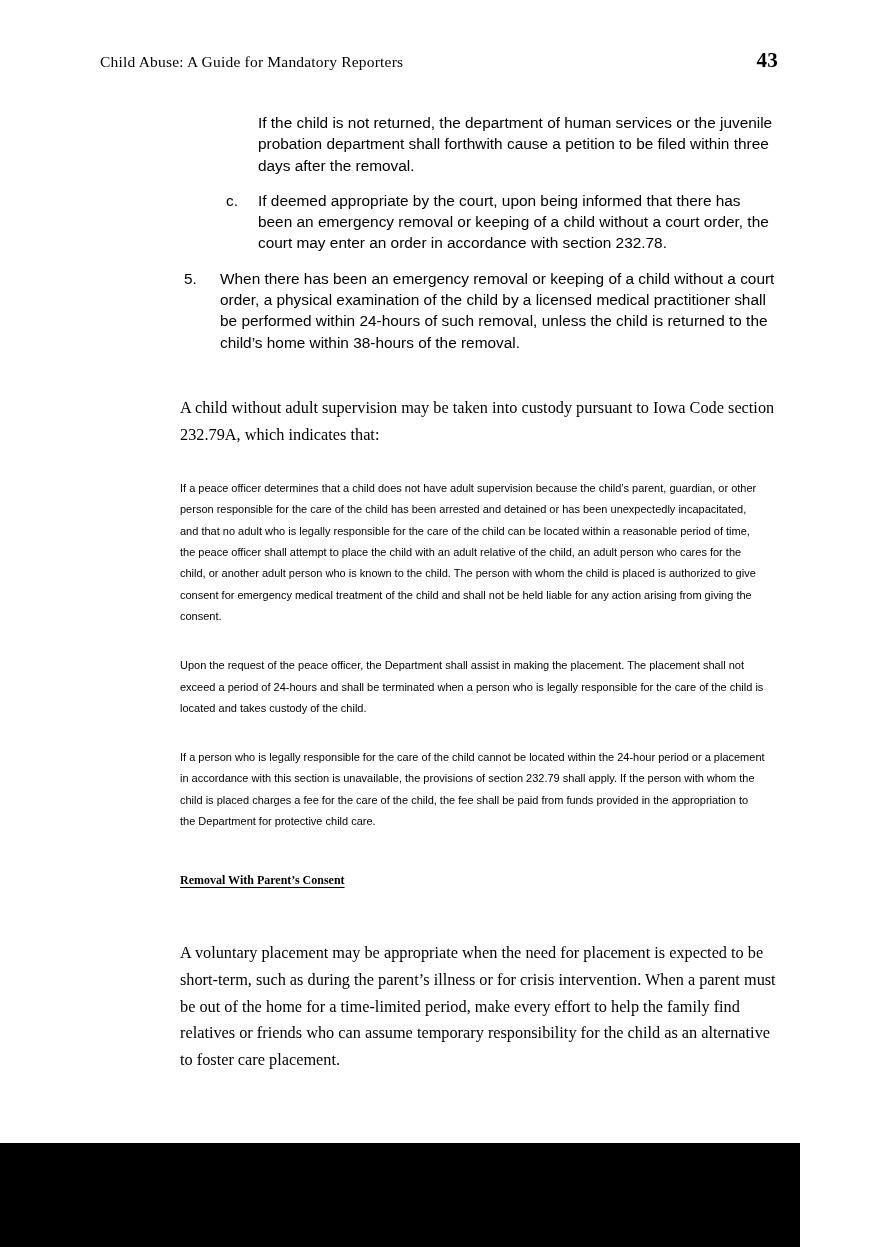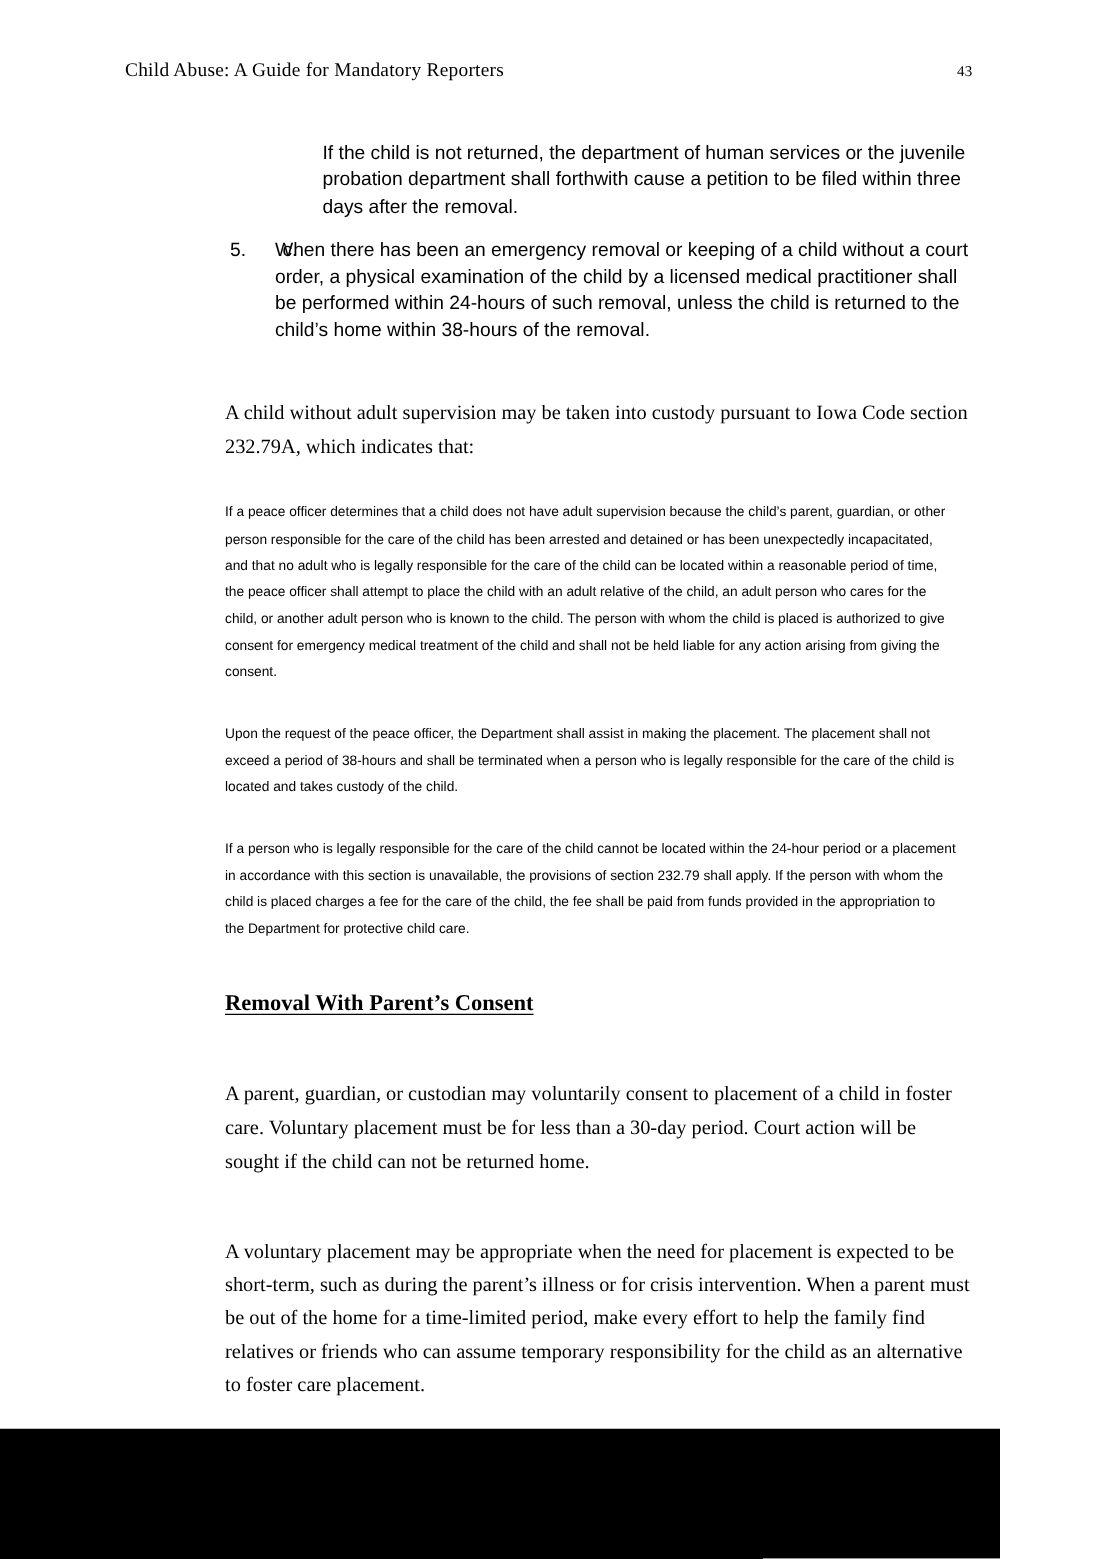--- a/index.html
+++ b/index.html
@@ -24,21 +24,21 @@
     top: 48px;
     width: 678px;
     display: flex;
     align-items: baseline;
     justify-content: space-between;
     font-family: "Liberation Serif", "DejaVu Serif", serif;
     font-size: 15.5px;
     letter-spacing: 0.2px;
   }
   .running-head .rh-title { white-space: nowrap; }
-  .running-head .rh-folio { font-size: 12px; }
+  .running-head .rh-folio { font-size: 21px; font-weight: bold; }
 
   
   .body-col {
     position: absolute;
     left: 180px;
     top: 112px;
     width: 598px;
   }
 
   
@@ -87,25 +87,25 @@
   .marker {
     font-family: "Liberation Sans", "DejaVu Sans", sans-serif;
     font-size: 15.4px;
     line-height: 21.3px;
   }
 
   
   .sec-heading {
     font-family: "Liberation Serif", "DejaVu Serif", serif;
     font-weight: bold;
-    font-size: 18px;
+    font-size: 12px;
     line-height: 24px;
     text-decoration: underline;
     text-underline-offset: 3px;
-    margin: 0 0 32px 0;
+    margin: 0 0 20px 0;
     display: inline-block;
   }
 
   .gap-sm { height: 12px; }
   .gap-md { height: 20px; }
 
   
   .foot-band {
     position: absolute;
     left: 0;
@@ -126,48 +126,48 @@
   </div>
 
   <div class="body-col">
 
     <div class="stat-list">
 
       <p class="stat-item cont">If the child is not returned, the department of human services or the juvenile probation department shall forthwith cause a petition to be filed within three days after the removal.</p>
 
       <p class="stat-item lettered">
         <span class="marker">c.</span>
+        <span>If deemed appropriate by the court, upon being informed that there has been an emergency removal or keeping of a child without a court order, the court may enter an order in accordance with section 232.78.</span>
       </p>
 
       <p class="stat-item numbered">
         <span class="marker">5.</span>
         <span>When there has been an emergency removal or keeping of a child without a court order, a physical examination of the child by a licensed medical practitioner shall be performed within 24-hours of such removal, unless the child is returned to the child’s home within 38-hours of the removal.</span>
       </p>
 
     </div>
 
     <div class="gap-sm"></div>
 
     <p class="p-serif">A child without adult supervision may be taken into custody pursuant to Iowa Code section 232.79A, which indicates that:</p>
 
     <div class="gap-sm"></div>
 
     <div>
       <p class="p-sans">If a peace officer determines that a child does not have adult supervision because the child’s parent, guardian, or other person responsible for the care of the child has been arrested and detained or has been unexpectedly incapacitated, and that no adult who is legally responsible for the care of the child can be located within a reasonable period of time, the peace officer shall attempt to place the child with an adult relative of the child, an adult person who cares for the child, or another adult person who is known to the child.  The person with whom the child is placed is authorized to give consent for emergency medical treatment of the child and shall not be held liable for any action arising from giving the consent.</p>
       <div class="gap-sm"></div>
-      <p class="p-sans">Upon the request of the peace officer, the Department shall assist in making the placement.  The placement shall not exceed a period of 38-hours and shall be terminated when a person who is legally responsible for the care of the child is located and takes custody of the child.</p>
+      <p class="p-sans">Upon the request of the peace officer, the Department shall assist in making the placement.  The placement shall not exceed a period of 24-hours and shall be terminated when a person who is legally responsible for the care of the child is located and takes custody of the child.</p>
       <div class="gap-sm"></div>
       <p class="p-sans">If a person who is legally responsible for the care of the child cannot be located within the 24-hour period or a placement in accordance with this section is unavailable, the provisions of section 232.79 shall apply.  If the person with whom the child is placed charges a fee for the care of the child, the fee shall be paid from funds provided in the appropriation to the Department for protective child care.</p>
     </div>
 
     <div class="gap-md"></div>
 
     <div>
       <div class="sec-heading">Removal With Parent’s Consent</div>
-      <p class="p-serif">A parent, guardian, or custodian may voluntarily consent to placement of a child in foster care.  Voluntary placement must be for less than a 30-day period.  Court action will be sought if the child can not be returned home.</p>
       <div class="gap-sm"></div>
       <p class="p-serif">A voluntary placement may be appropriate when the need for placement is expected to be short-term, such as during the parent’s illness or for crisis intervention.  When a parent must be out of the home for a time-limited period, make every effort to help the family find relatives or friends who can assume temporary responsibility for the child as an alternative to foster care placement.</p>
     </div>
 
   </div>
 
   <div class="foot-band"></div>
 
 </div>
 

